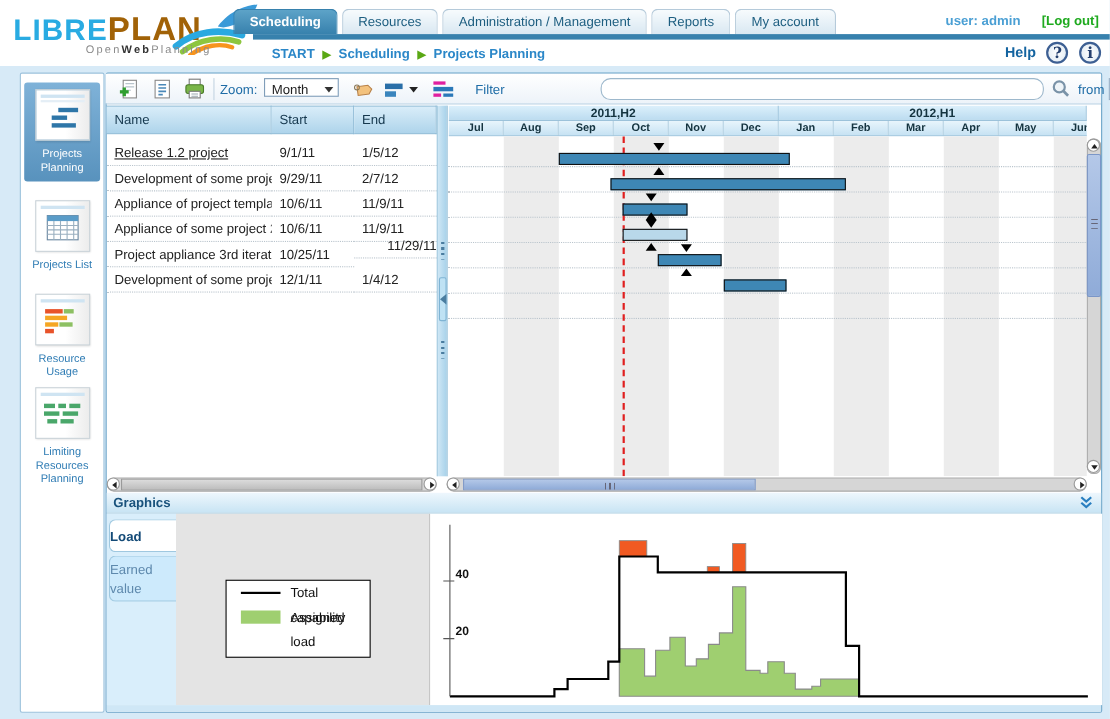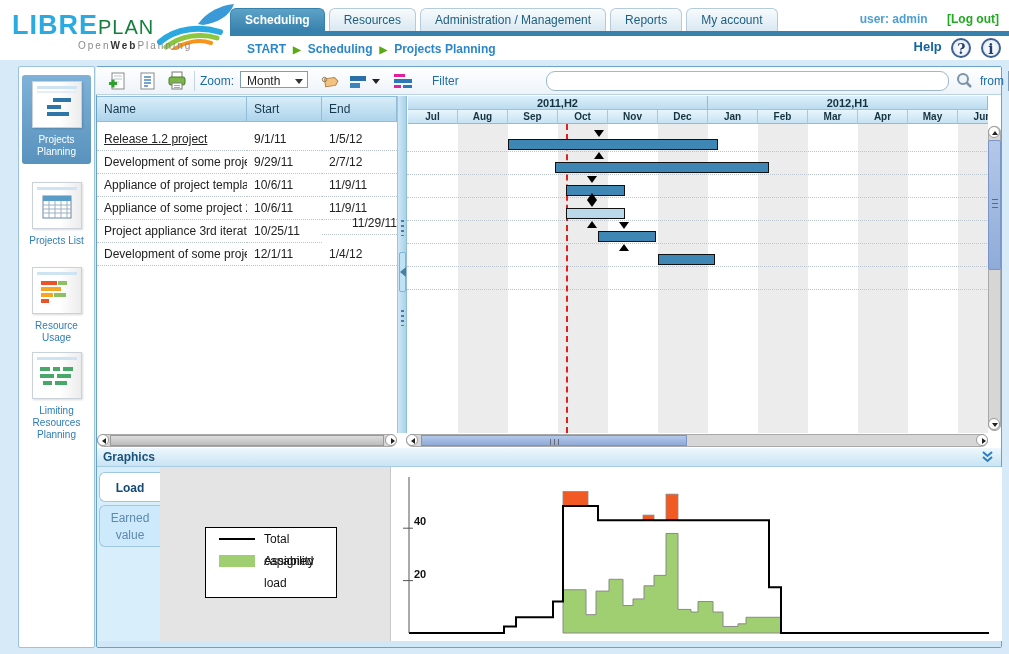--- a/index.html
+++ b/index.html
@@ -4,24 +4,24 @@
 <style>
   * { margin:0; padding:0; box-sizing:border-box; }
   html,body { background:#eef5fa; }
   .page { position:relative; width:1009px; height:654px; background:#d7eaf7;
           font-family:"Liberation Sans", sans-serif; overflow:hidden; }
   .abs { position:absolute; }
 
   
   .hdr { position:absolute; left:0; top:0; width:1009px; height:60px; background:#ffffff; }
   .logo-libre { font-weight:bold; font-size:27px; color:#29abe2; letter-spacing:1px; }
-  .logo-plan  { font-weight:normal; font-size:20px; color:#15803d; letter-spacing:1px; }
+  .logo-plan  { font-weight:bold; font-size:30px; color:#a16207; letter-spacing:1px; }
   .logo-sub { position:absolute; left:78px; top:40px; font-size:10px; color:#8a8a8a; letter-spacing:2px; }
   .logo-sub b { color:#333; }
-  .tabs { position:absolute; left:230px; top:8px; height:20px; }
+  .tabs { position:absolute; left:212px; top:8px; height:20px; }
   .tab { display:inline-block; height:23px; line-height:23px; padding:0 14px; margin-right:4px;
          font-size:12px; color:#1d5e80; background:linear-gradient(#f7fbfd,#d9e8f2);
          border:1px solid #b5cada; border-bottom:none; border-radius:6px 6px 0 0; cursor:pointer; }
   .tab.active { background:linear-gradient(#5da3c8,#3781ad); color:#ffffff; font-weight:bold; border-color:#3781ad; }
   .bluestrip { position:absolute; left:230px; top:31px; width:779px; height:5px; background:#3781ad; }
   .crumbs { position:absolute; left:247px; top:42px; font-size:12px; font-weight:bold; color:#2b87c8; }
   .crumb-sep { color:#5aa814; font-size:10px; padding:0 7px; }
   .userline { position:absolute; right:10px; top:12px; font-size:12px; }
   .user-admin { color:#4a9fd4; font-weight:bold; margin-right:16px; }
   .logout { color:#1faa1f; font-weight:bold; cursor:pointer; }
@@ -104,21 +104,21 @@
   .hgrip { position:absolute; top:3px; width:9px; height:6px;
            background:repeating-linear-gradient(90deg,#667 0 1px, transparent 1px 4px); }
   .vgrip { position:absolute; left:3px; width:6px; height:9px;
            background:repeating-linear-gradient(#667 0 1px, transparent 1px 4px); }
 
   
   .gfx-head { position:absolute; left:97px; top:448px; width:904px; height:19px;
               background:linear-gradient(#eef7fd,#c8e4f4); border-bottom:1px solid #a8cce2;
               font-size:12px; font-weight:bold; color:#19527c; line-height:18px; padding-left:6px; }
   .gfx-tabs { position:absolute; left:97px; top:467px; width:63px; height:174px; background:#d9eefb; }
-  .v-tab { position:absolute; left:2px; width:61px; text-align:center; border:1px solid #9fc8e0;
+  .v-tab { position:absolute; left:2px; width:61px; border:1px solid #9fc8e0;
            border-right:none; border-radius:6px 0 0 6px; cursor:pointer; }
   .v-tab.active { background:#ffffff; color:#134a77; font-weight:bold; font-size:12px; }
   .v-tab.idle { background:#cdeafc; color:#5e89ad; font-size:12px; }
   .gfx-legendpane { position:absolute; left:160px; top:467px; width:230px; height:174px; background:#e4e4e4; }
   .legend-box { position:absolute; left:45px; top:60px; width:132px; height:71px; background:#ffffff; border:1px solid #000; }
   .leg-row { position:relative; height:22px; line-height:22px; font-size:12px; color:#111; padding-left:58px; }
   .leg-swatch { position:absolute; left:13px; top:5px; width:36px; height:12px; }
   .leg-line { position:absolute; left:13px; top:10px; width:36px; height:2px; background:#000; }
   .gfx-chart { position:absolute; left:390px; top:467px; width:612px; height:174px; background:#ffffff;
                border-left:1px solid #c6c6c6; }

